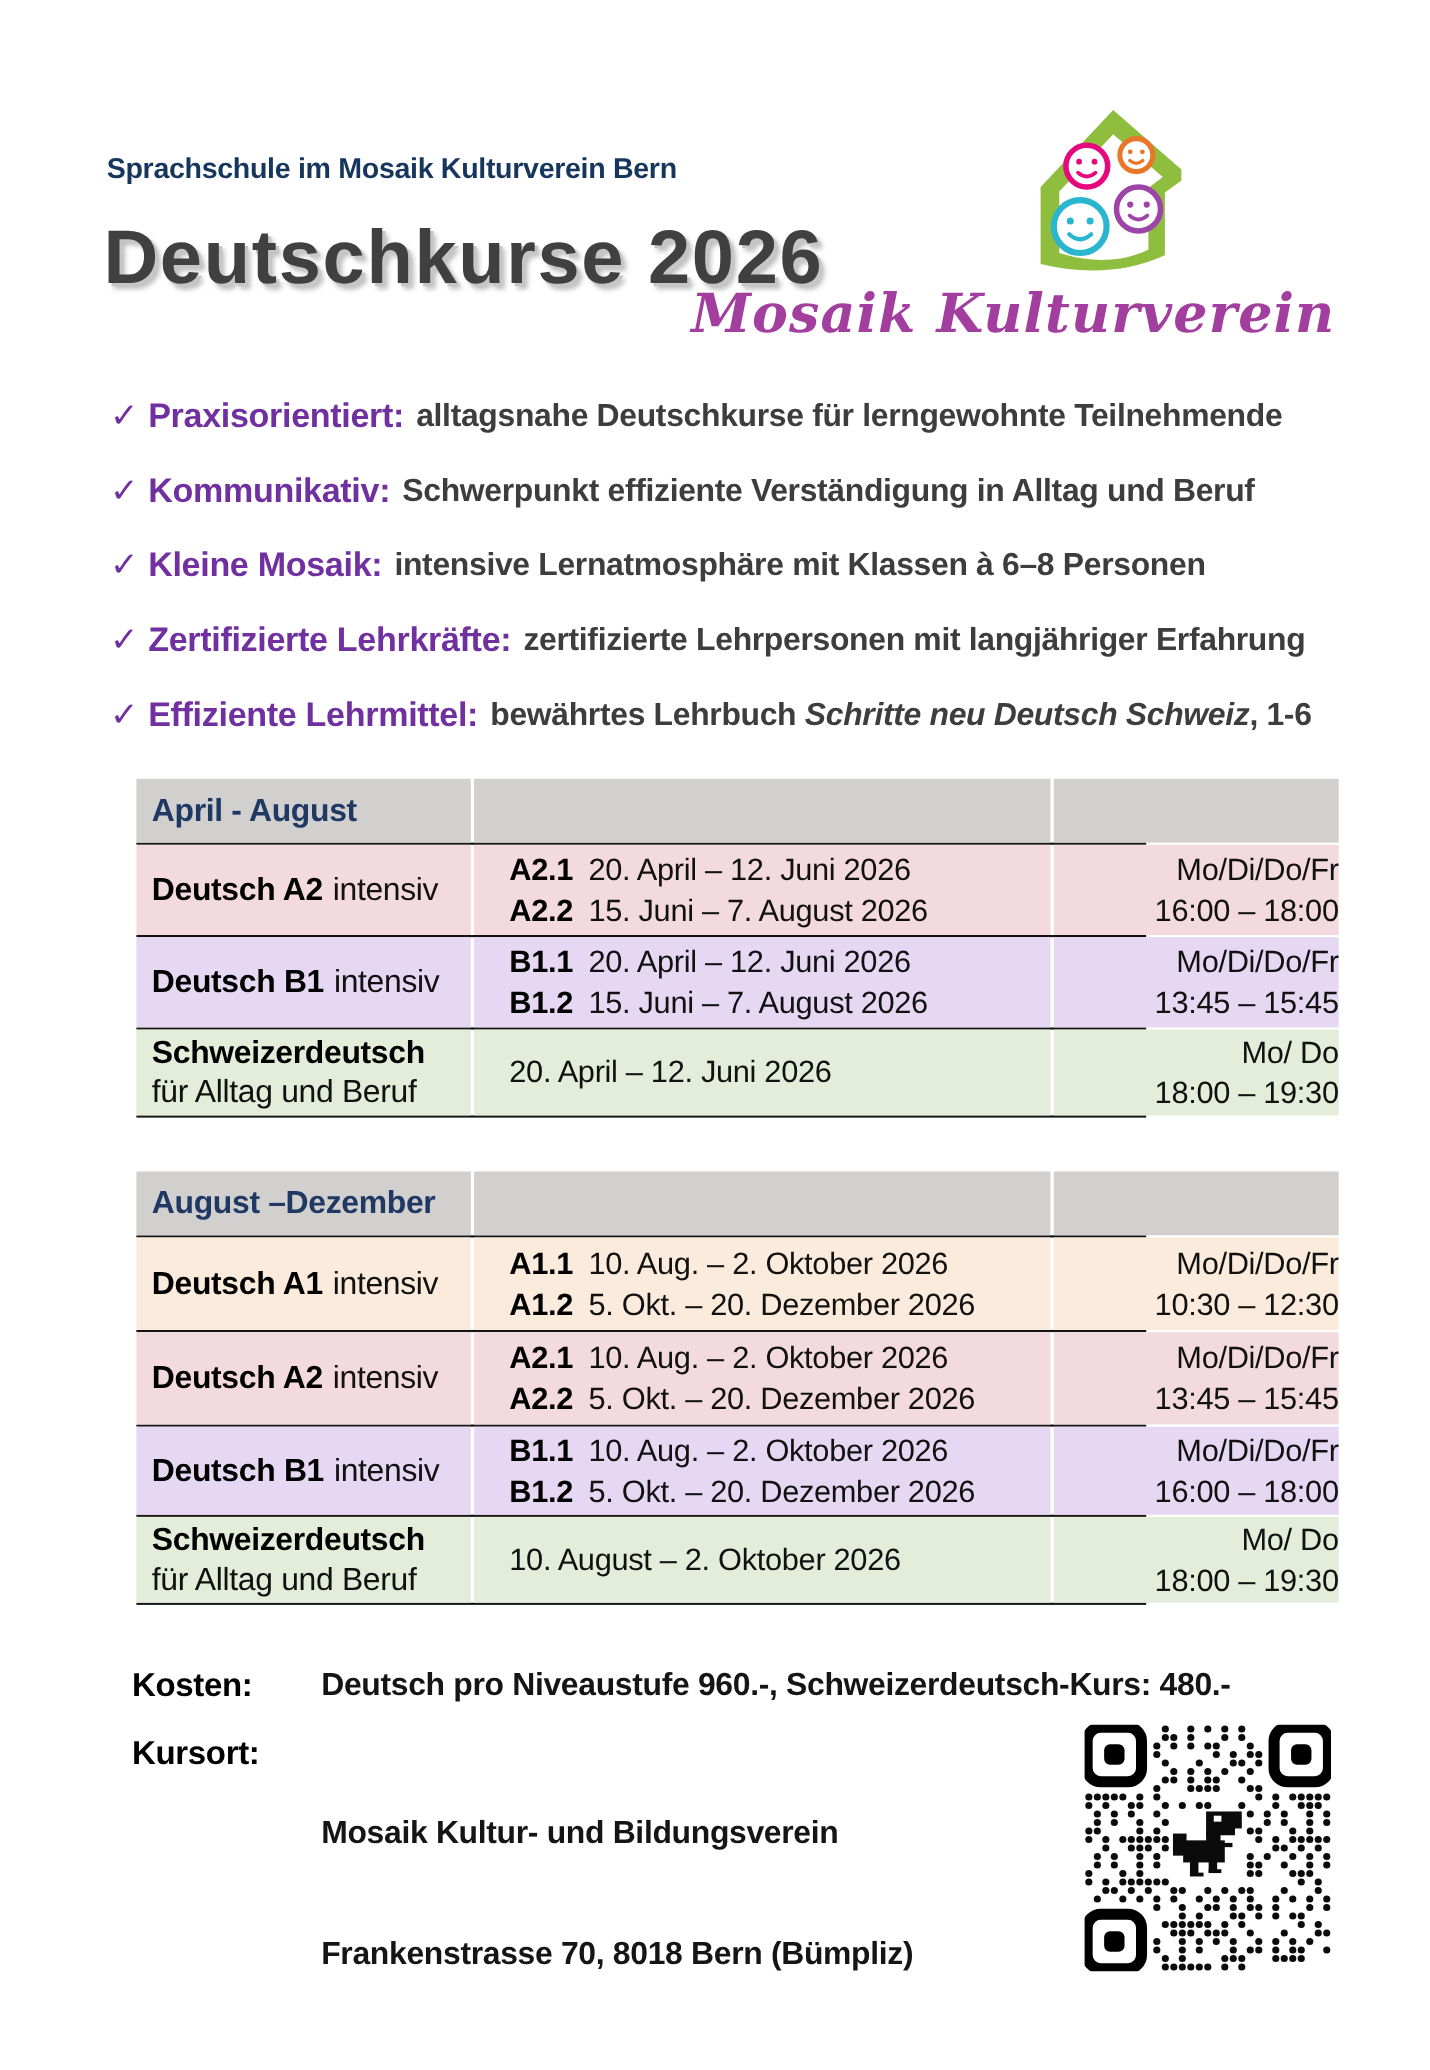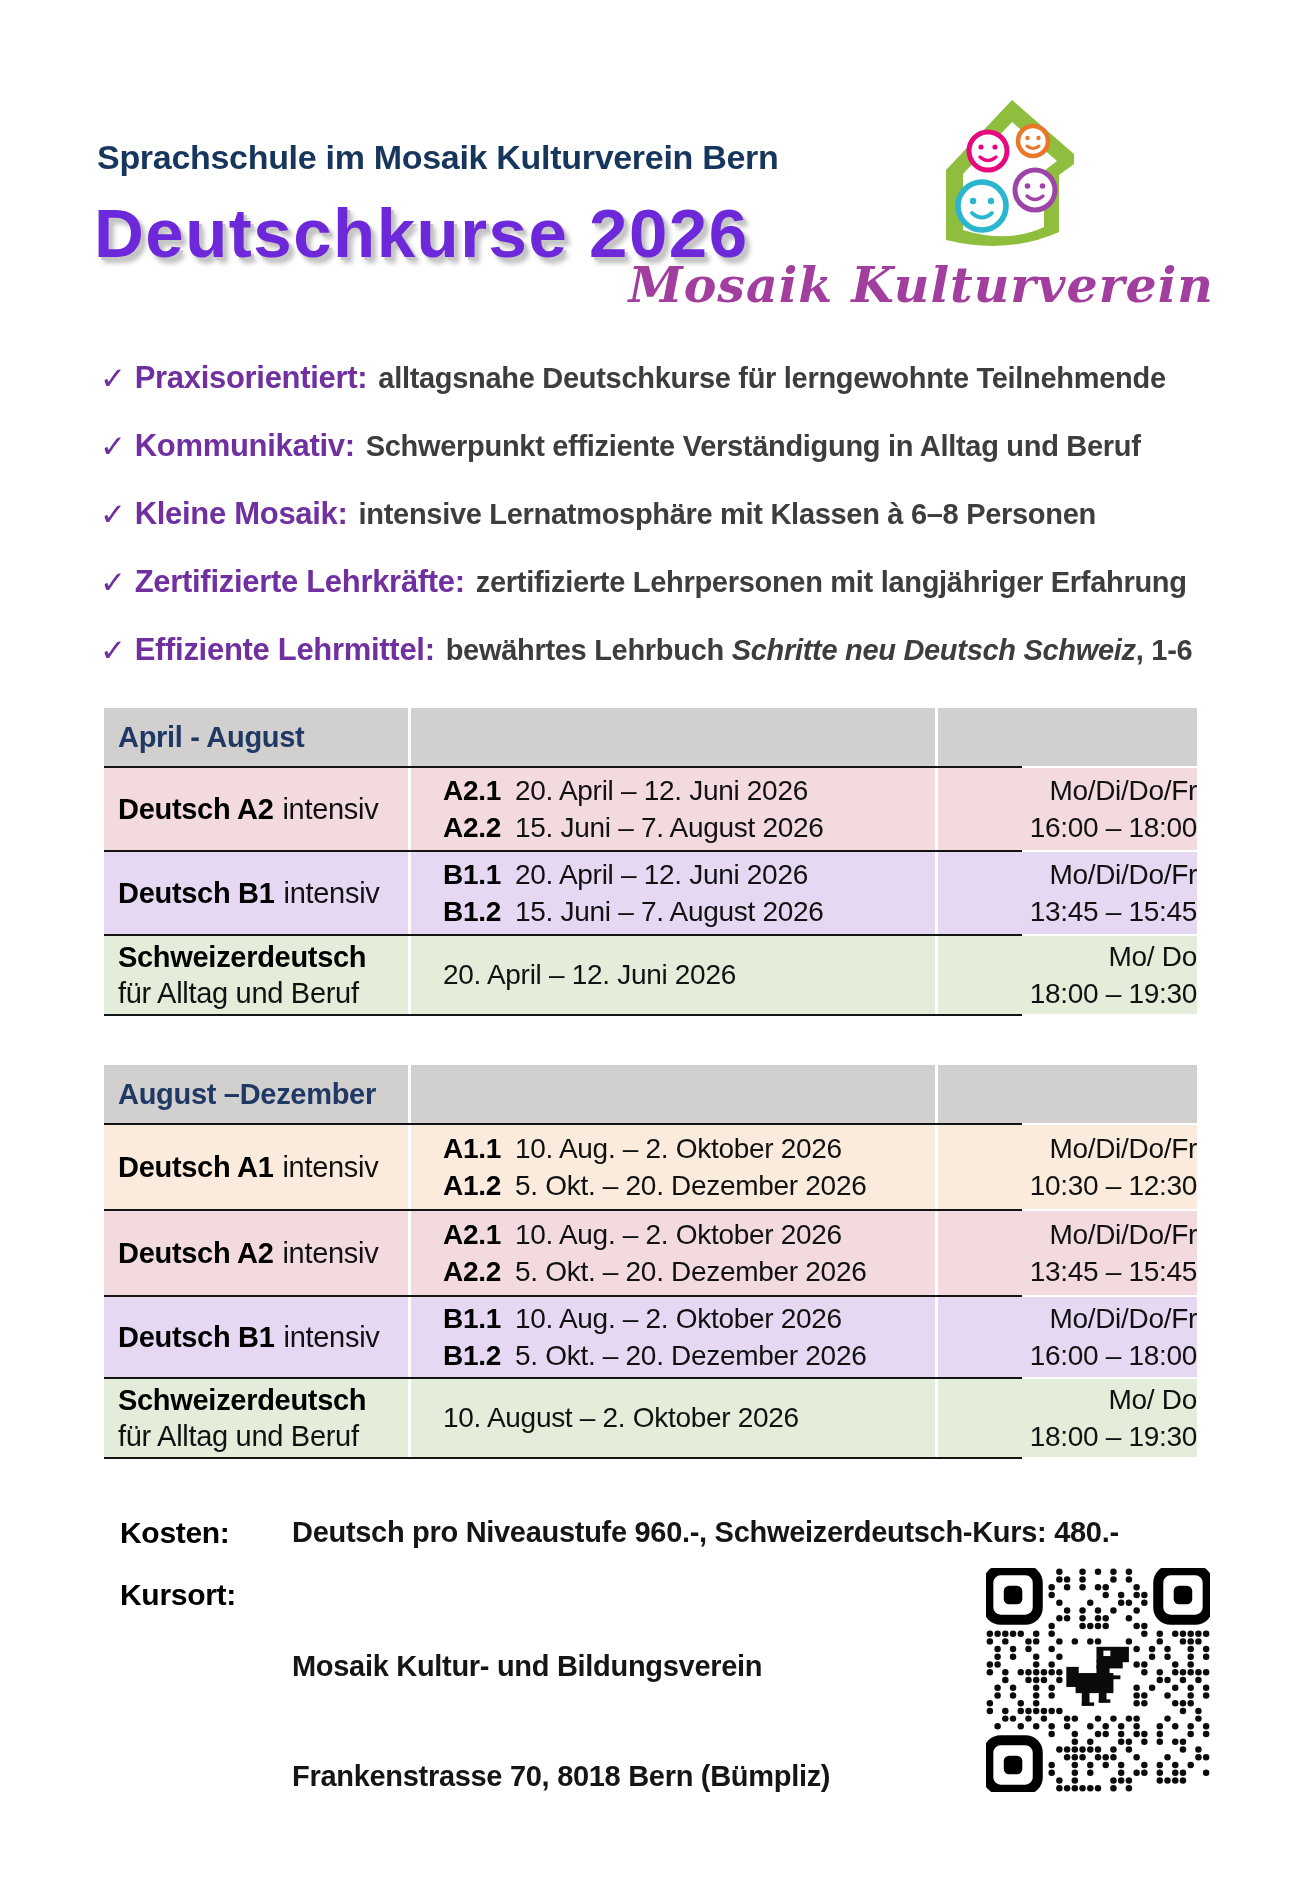--- a/index.html
+++ b/index.html
@@ -2,40 +2,40 @@
 <html><head>
 <meta charset="utf-8">
 <style>
   html,body{margin:0;padding:0;background:#e8e8e8;}
   .page{
     position:relative;width:1300px;height:1882px;margin:0 auto;background:#fff;
     font-family:"Liberation Sans","DejaVu Sans",sans-serif;color:#1b1b1b;
     letter-spacing:-0.3px;overflow:hidden;
   }
   
-  .school{position:absolute;left:97px;top:138px;font-size:34px;font-weight:700;color:#17365d;}
+  .school{position:absolute;left:97px;top:138px;font-size:26px;font-weight:700;color:#17365d;}
   .main-title{
-    position:absolute;left:94px;top:194px;font-size:69px;font-weight:700;color:#6d28d9;
+    position:absolute;left:94px;top:194px;font-size:69px;font-weight:700;color:#404040;
     letter-spacing:1.5px;text-shadow:3px 3px 0 #c6c6c6,5px 6px 5px #bdbdbd;
   }
   .logo{position:absolute;left:936px;top:90px;}
   .brand-script{
     position:absolute;right:86px;top:256px;font-family:"DejaVu Serif",serif;
     font-style:italic;font-weight:700;font-size:49px;color:#a23f9e;letter-spacing:1px;
     white-space:nowrap;
   }
   
   .bullets{position:absolute;left:100px;top:344px;margin:0;padding:0;list-style:none;}
   .bullets li{height:68px;display:flex;align-items:center;}
   .check{color:#7030a0;font-size:31px;font-weight:700;margin-right:9px;}
   .blabel{color:#7030a0;font-size:31px;font-weight:700;margin-right:11px;white-space:nowrap;}
   .btext{color:#3d3d3d;font-size:29px;font-weight:700;white-space:nowrap;}
   .btext i{font-style:italic;}
   
-  .course-table{position:absolute;left:104px;width:918px;}
+  .course-table{position:absolute;left:124px;width:918px;}
   .t1{top:708px;} .t2{top:1065px;}
   .trow{display:grid;grid-template-columns:304px 524px 259px;column-gap:3px;border-bottom:2px solid #141414;}
   .trow-head{border-bottom:2px solid #141414;}
   .cell{display:flex;flex-direction:column;justify-content:center;}
   .bg-gray{background:#d2cfcf;} .bg-pink{background:#f3dade;} .bg-purple{background:#e6d7f3;}
   .bg-green{background:#e3edda;} .bg-tan{background:#faebdc;}
   .season{font-size:29px;font-weight:700;color:#1f3864;padding-left:14px;justify-content:center;}
   .c1{padding-left:14px;font-size:29px;}
   .course{font-weight:700;color:#000;margin-right:9px;}
   .suffix{font-weight:400;color:#111;}

